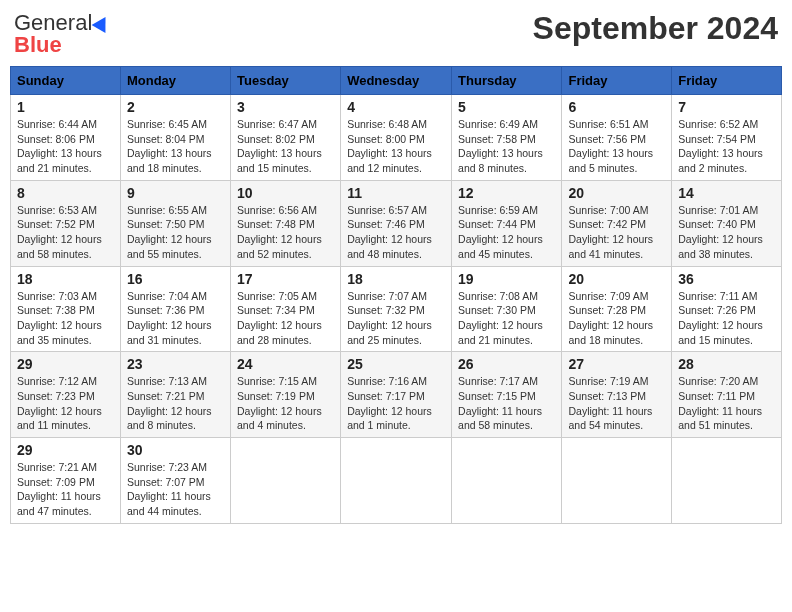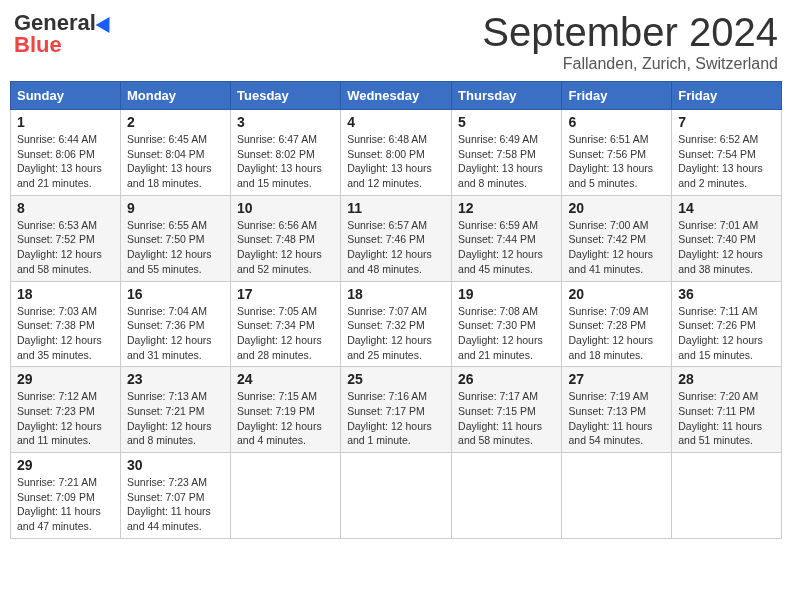--- a/index.html
+++ b/index.html
@@ -19,53 +19,53 @@
     }
     .logo {
       display: flex;
       flex-direction: column;
       align-items: flex-start;
     }
     .logo-text {
       display: flex;
       align-items: center;
       font-size: 22px;
-      font-weight: bold;
+      font-weight: normal;
     }
     .logo-general { color: #333; }
     .logo-blue { color: #ef4444; }
     .logo-triangle {
       width: 0; height: 0;
       border-left: 8px solid transparent;
       border-right: 8px solid transparent;
       border-bottom: 14px solid #1a5cff;
       margin-left: 2px;
       transform: rotate(30deg);
       display: inline-block;
     }
     .title-area {
       text-align: right;
     }
     .month-title {
-      font-size: 40px;
-      font-weight: normal;
+      font-size: 32px;
+      font-weight: bold;
       color: #333;
     }
     .subtitle {
       font-size: 16px;
       color: #555;
     }
     .calendar-table {
       width: 100%;
       border-collapse: collapse;
       font-size: 11px;
     }
     .calendar-table th {
       background-color: #3a6fc4;
-      color: #ffffff;
+      color: #000000;
       text-align: left;
       padding: 6px 6px;
       font-size: 13px;
       font-weight: bold;
       border: 1px solid #2a5aaa;
     }
     .calendar-table td {
       border: 1px solid #ccc;
       padding: 4px 6px;
       vertical-align: top;
@@ -98,21 +98,20 @@
 <div class="header-area">
   <div class="logo">
     <div class="logo-text">
       <span class="logo-general">General</span>
       <span class="logo-triangle"></span>
     </div>
     <span class="logo-blue" style="font-size:22px;font-weight:bold;margin-top:-4px;">Blue</span>
   </div>
   <div class="title-area">
     <div class="month-title">September 2024</div>
-    <div class="subtitle">Fallanden, Zurich, Switzerland</div>
   </div>
 </div>
 
 <table class="calendar-table">
   <thead>
     <tr>
     <th>Sunday</th>
         <th>Monday</th>
         <th>Tuesday</th>
         <th>Wednesday</th>

